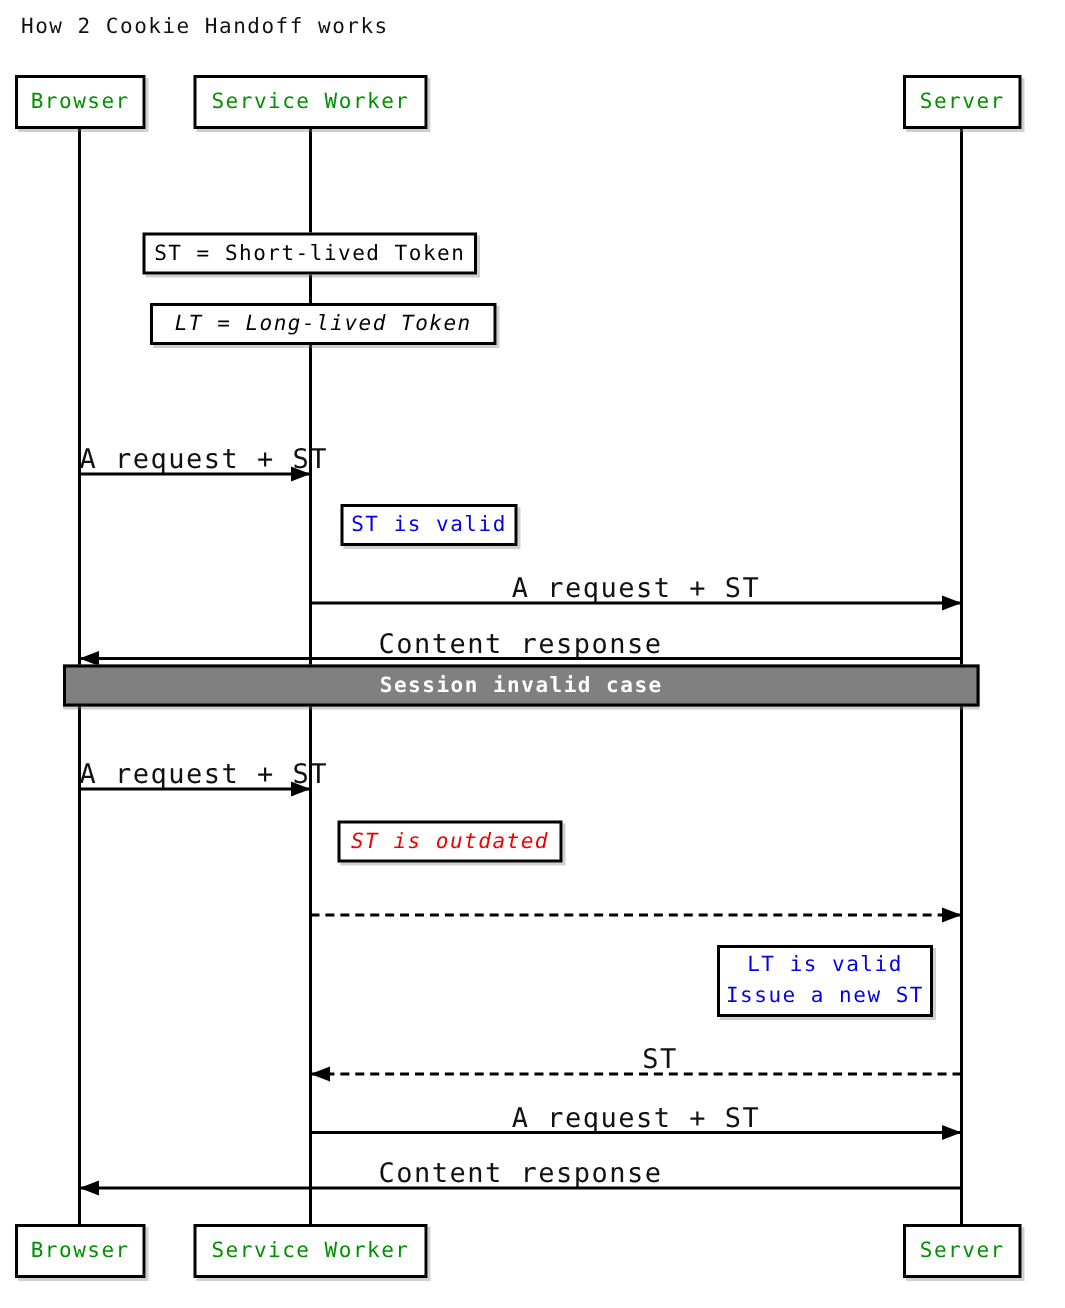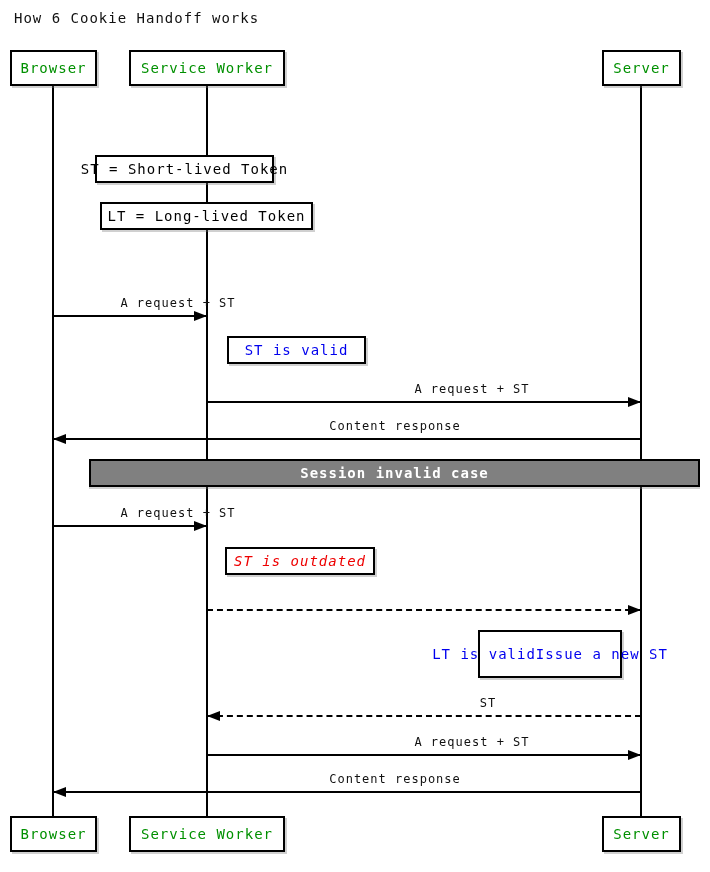--- a/index.html
+++ b/index.html
@@ -24,79 +24,79 @@
   .lifeline { position:absolute; width:2px; top:86px; height:730px; background:#000; }
   .note {
     position:absolute; height:28px; box-sizing:border-box;
     border:2px solid #000; background:#fff;
     display:flex; align-items:center; justify-content:center;
     font-size:14px; letter-spacing:1px; white-space:nowrap;
     box-shadow:2px 2px 0 rgba(120,120,120,.35);
   }
   .note.blue { color:#0000EE; }
   .note.red  { color:#EE0000;font-style:italic; }
-  .note.multi { flex-direction:row; height:48px; line-height:21px; }
+  .note.multi { flex-direction:column; height:48px; line-height:21px; }
   .divider {
     position:absolute; left:42px; width:611px; height:28px; box-sizing:border-box;
     background:#808080; border:2px solid #000;
     display:flex; align-items:center; justify-content:center;
     color:#fff; font-weight:bold; font-size:14px; letter-spacing:1px;
     box-shadow:0 2px 0 rgba(120,120,120,.35);
   }
   .mline { position:absolute; height:0; border-top:2px solid #000; }
   .mline.dashed { border-top-style:dashed; }
   .mlabel {
-    position:absolute; font-size:12px; letter-spacing:1px;
-    text-align:center; height:18px; white-space:nowrap; color:#111;margin-left:48px;
+    position:absolute; font-size:18px; letter-spacing:1px;
+    text-align:center; height:18px; white-space:nowrap; color:#111;
   }
   .ah { position:absolute; width:0; height:0;
         border-top:5px solid transparent; border-bottom:5px solid transparent; }
   .ah.right { border-left:13px solid #000; }
   .ah.left  { border-right:13px solid #000; }
 </style>
 </head>
 <body>
 
 <div class="canvas">
 
-  <div class="title">How 6 Cookie Handoff works</div>
+  <div class="title">How 2 Cookie Handoff works</div>
 
   <div class="lifeline" style="left:52px;"></div>
   <div class="lifeline" style="left:206px;"></div>
   <div class="lifeline" style="left:640px;"></div>
 
   <div class="actor" style="left:10px;  top:50px; width:87px;">
     <span>Browser</span>
   </div>
   <div class="actor" style="left:129px; top:50px; width:156px;">
     <span>Service Worker</span>
   </div>
   <div class="actor" style="left:602px; top:50px; width:79px;">
     <span>Server</span>
   </div>
 
-  <div class="note" style="left:95px;  top:155px; width:179px;">ST = Short-lived Token</div>
-  <div class="note" style="left:100px; top:202px; width:213px;">LT = Long-lived Token</div>
+  <div class="note" style="left:95px;  top:155px; width:223px;">ST = Short-lived Token</div>
+  <div class="note" style="left:100px; top:202px; width:231px;font-style:italic;">LT = Long-lived Token</div>
 
 
   <div class="mlabel" style="left:53px; top:296px; width:154px;">A request + ST</div>
   <div class="mline" style="left:53px; top:315px; width:154px;"></div>
   <div class="ah right" style="left:194px; top:311px;"></div>
 
-  <div class="note blue" style="left:227px; top:336px; width:139px;">ST is valid</div>
+  <div class="note blue" style="left:227px; top:336px; width:118px;">ST is valid</div>
 
   <div class="mlabel" style="left:207px; top:382px; width:434px;">A request + ST</div>
   <div class="mline" style="left:207px; top:401px; width:434px;"></div>
   <div class="ah right" style="left:628px; top:397px;"></div>
 
   <div class="mlabel" style="left:53px; top:419px; width:588px;">Content response</div>
   <div class="mline" style="left:53px; top:438px; width:588px;"></div>
   <div class="ah left" style="left:53px; top:434px;"></div>
 
-  <div class="divider" style="top:459px;margin-left:47px;">Session invalid case</div>
+  <div class="divider" style="top:443px;">Session invalid case</div>
 
   <div class="mlabel" style="left:53px; top:506px; width:154px;">A request + ST</div>
   <div class="mline" style="left:53px; top:525px; width:154px;"></div>
   <div class="ah right" style="left:194px; top:521px;"></div>
 
   <div class="note red" style="left:225px; top:547px; width:150px;">ST is outdated</div>
 
   <div class="mline dashed" style="left:207px; top:609px; width:434px;"></div>
   <div class="ah right" style="left:628px; top:605px;"></div>
 

